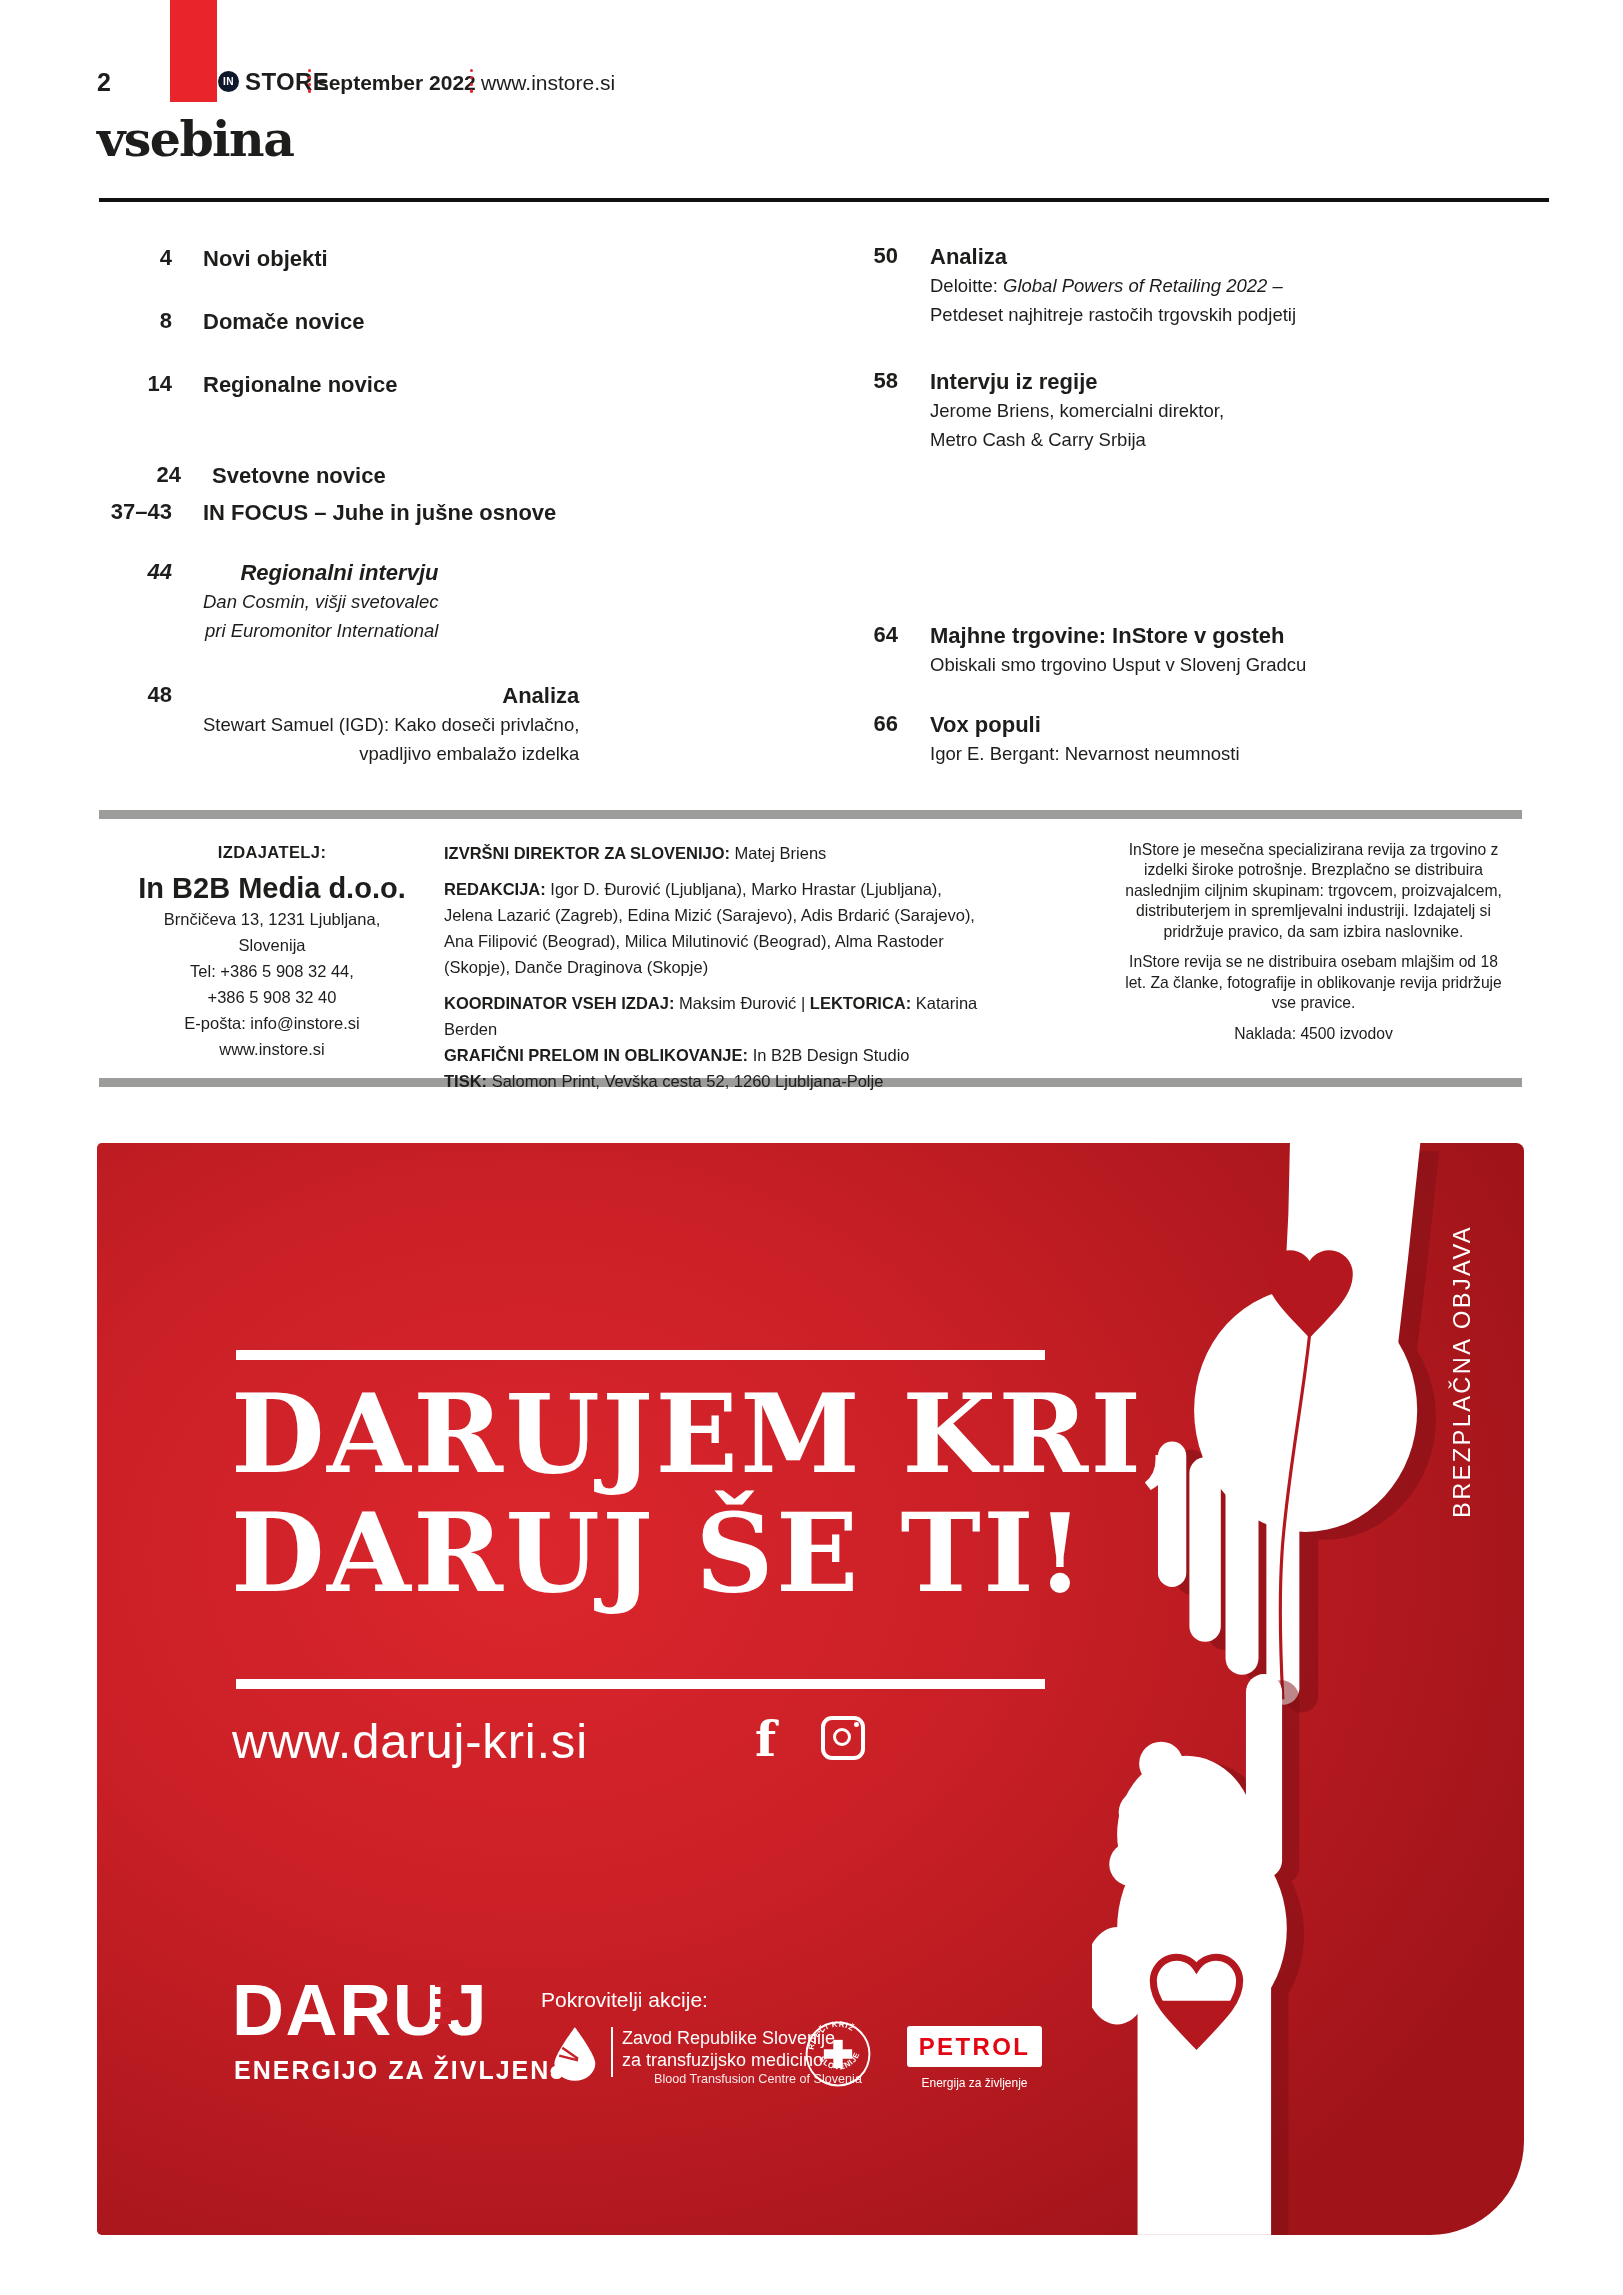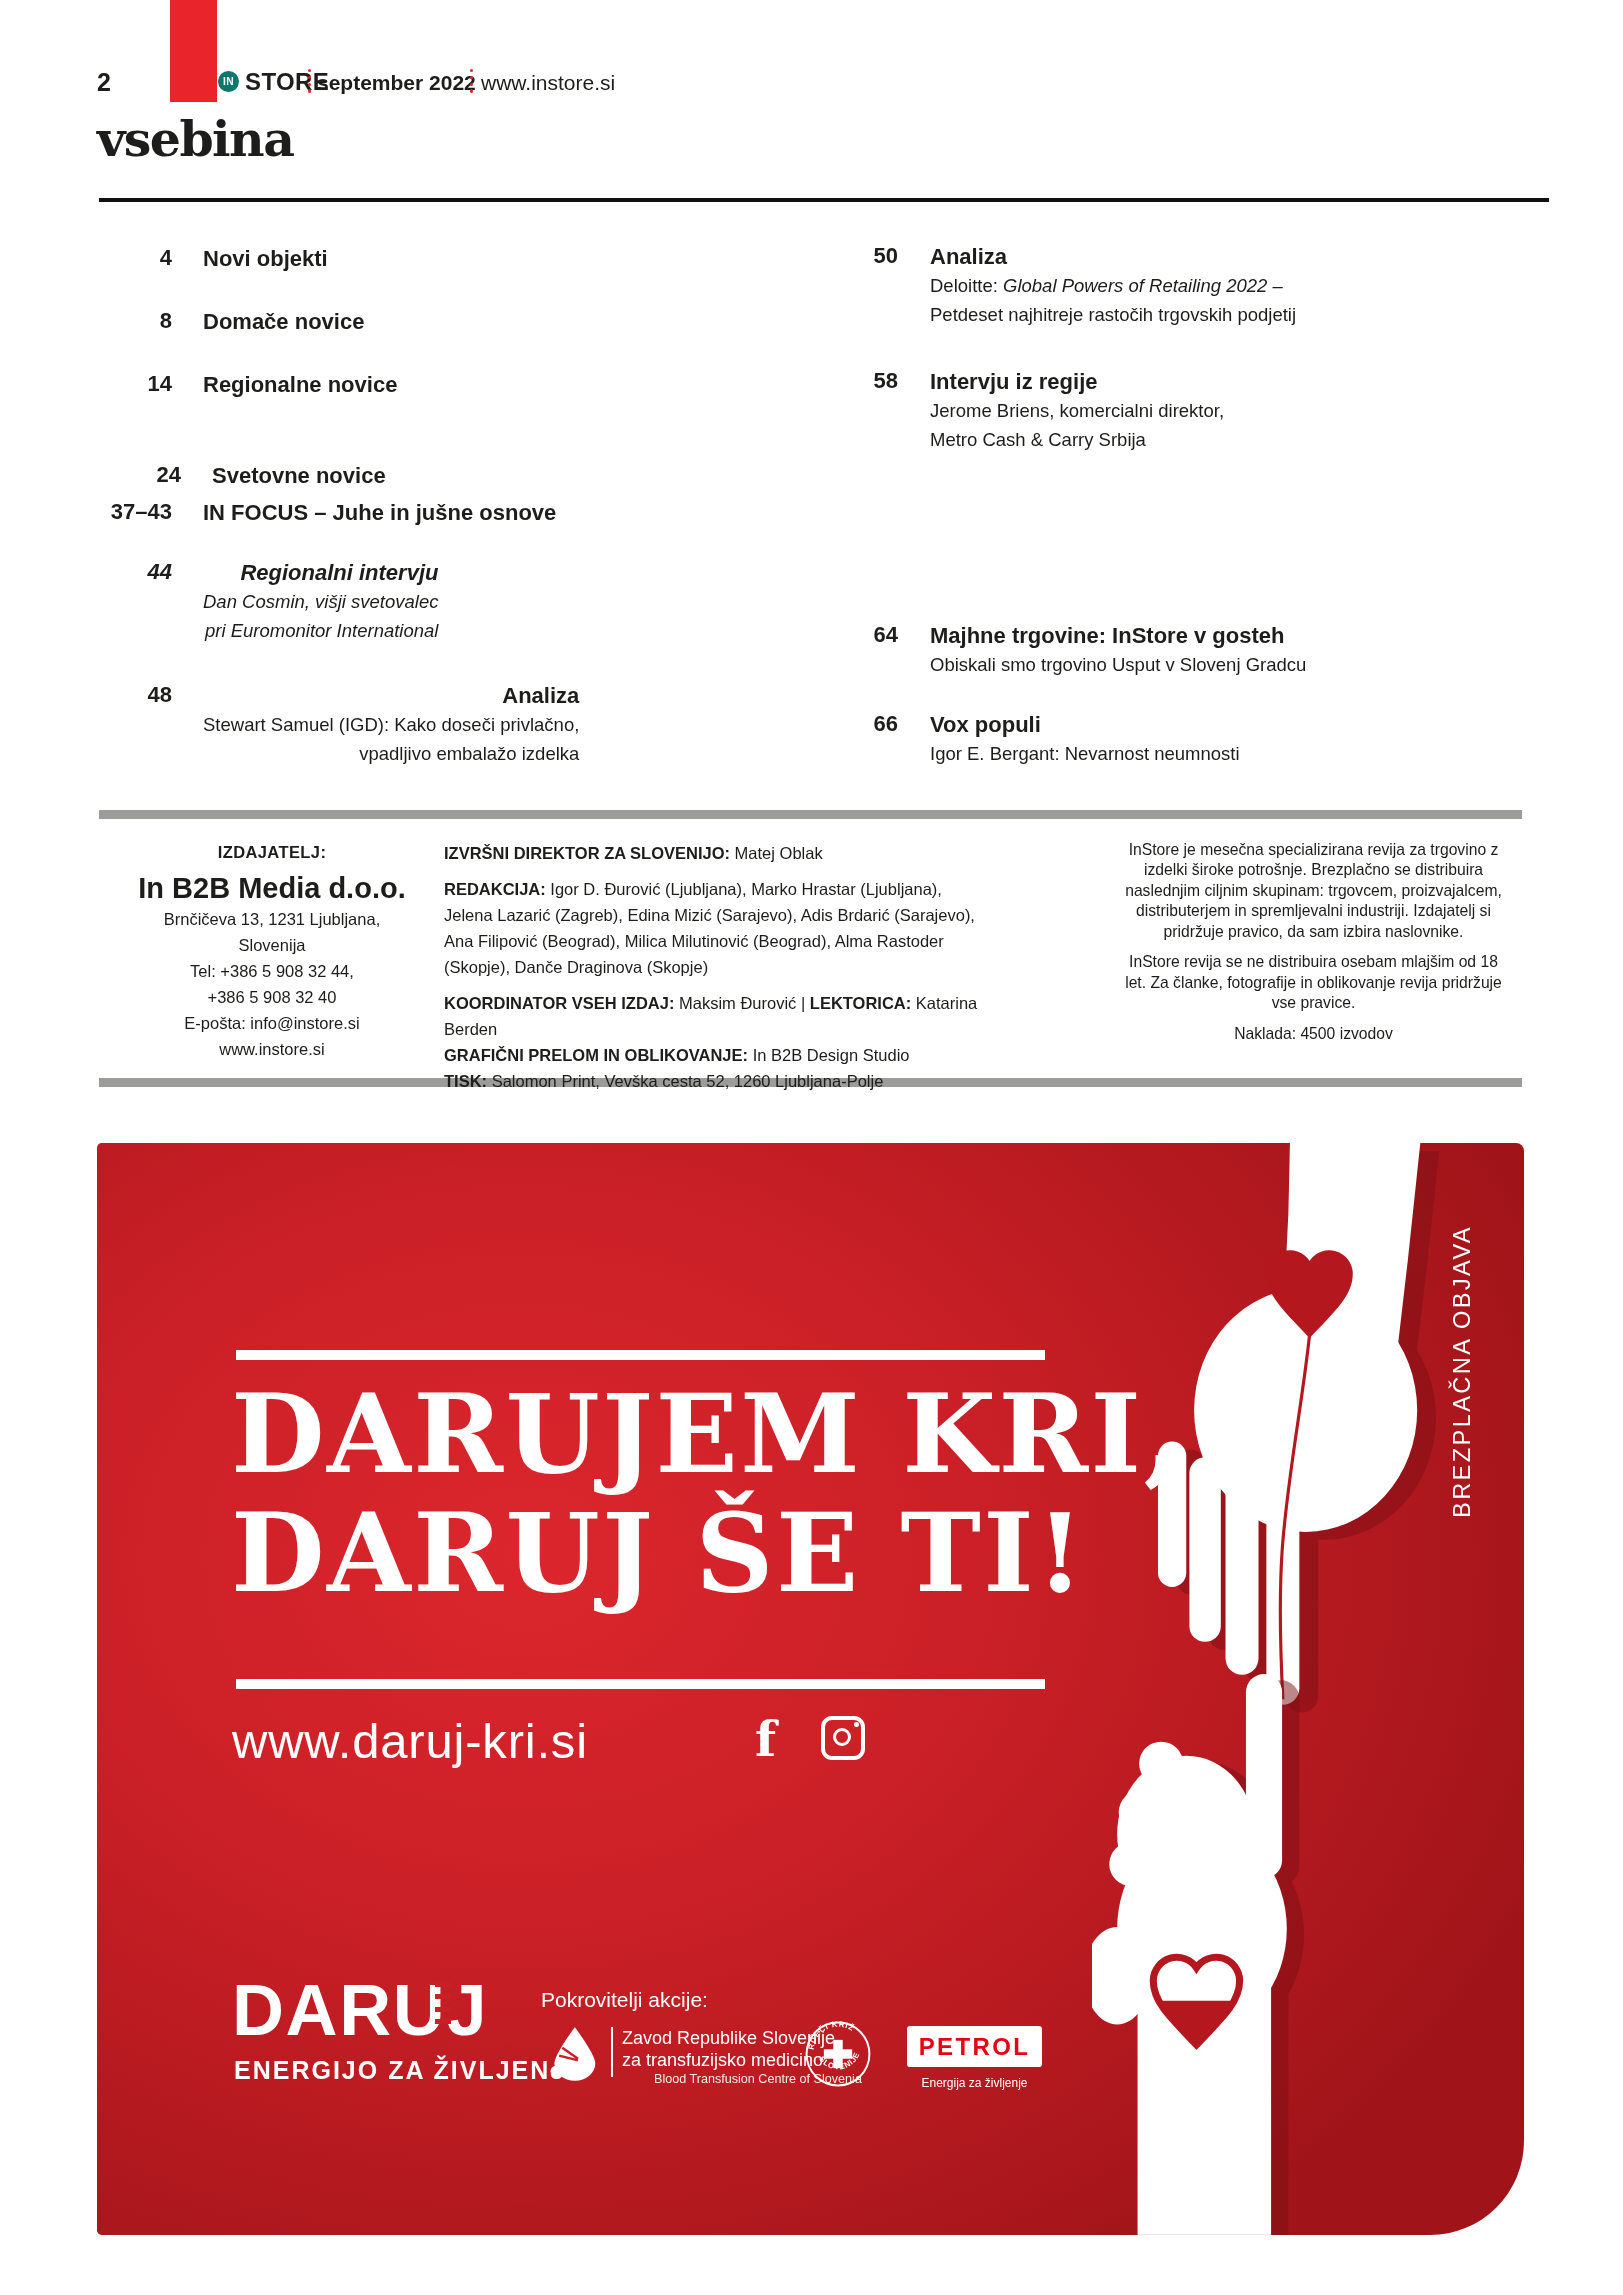--- a/index.html
+++ b/index.html
@@ -3,21 +3,21 @@
 <meta charset="utf-8">
 <style>
   html,body{margin:0;padding:0;background:#e8e8e8;}
   #page{position:relative;width:1623px;height:2295px;background:#ffffff;overflow:hidden;
         font-family:"Liberation Sans", sans-serif;color:#1d1d1b;}
   .abs{position:absolute;}
 
   
   .pagenum{left:97px;top:68px;font-size:25px;font-weight:bold;}
   .hdr-block{left:170px;top:0;width:47px;height:102px;background:#e9242b;}
-  .hdr-badge{left:218px;top:71px;width:21px;height:21px;background:#0f766e;border-radius:50%;
+  .hdr-badge{left:218px;top:71px;width:21px;height:21px;background:#0f172a;border-radius:50%;
              color:#fff;font-size:10.2px;font-weight:bold;text-align:center;line-height:21px;letter-spacing:0.4px;}
   .hdr-store{left:245px;top:68px;font-size:24px;font-weight:bold;letter-spacing:0.4px;}
   .hdr-dots{top:69px;width:3.1px;height:23.6px;display:flex;flex-direction:column;justify-content:space-between;}
   .hdr-dots i{width:3.1px;height:3.1px;background:#e9242b;border-radius:50%;}
   .hdr-issue{left:317px;top:71px;font-size:21px;font-weight:bold;}
   .hdr-site{left:481px;top:71px;font-size:21px;}
 
   
   .vsebina{left:97px;top:110px;font-family:"DejaVu Serif", serif;font-weight:bold;
            font-size:49px;letter-spacing:-1.6px;}
@@ -193,21 +193,21 @@
     <div class="name">In B2B Media d.o.o.</div>
     <div>Brnčičeva 13, 1231 Ljubljana,</div>
     <div>Slovenija</div>
     <div>Tel: +386 5 908 32 44,</div>
     <div>+386 5 908 32 40</div>
     <div>E-pošta: info@instore.si</div>
     <div>www.instore.si</div>
   </div>
 
   <div class="abs mast mast-mid">
-    <div class="grp"><b>IZVRŠNI DIREKTOR ZA SLOVENIJO:</b><span> Matej Oblak</span></div>
+    <div class="grp"><b>IZVRŠNI DIREKTOR ZA SLOVENIJO:</b><span> Matej Briens</span></div>
     <div class="grp"><b>REDAKCIJA:</b><span> Igor D. Đurović (Ljubljana), Marko Hrastar (Ljubljana), Jelena Lazarić (Zagreb), Edina Mizić (Sarajevo), Adis Brdarić (Sarajevo), Ana Filipović (Beograd), Milica Milutinović (Beograd), Alma Rastoder (Skopje), Danče Draginova (Skopje)</span></div>
     <div><b>KOORDINATOR VSEH IZDAJ:</b><span> Maksim Đurović | </span><b>LEKTORICA:</b><span> Katarina Berden</span></div>
     <div><b>GRAFIČNI PRELOM IN OBLIKOVANJE:</b><span> In B2B Design Studio</span></div>
     <div><b>TISK:</b><span> Salomon Print, Vevška cesta 52, 1260 Ljubljana-Polje</span></div>
   </div>
 
   <div class="abs mast-right">
     <div class="grp">InStore je mesečna specializirana revija za trgovino z izdelki široke potrošnje. Brezplačno se distribuira naslednjim ciljnim skupinam: trgovcem, proizvajalcem, distributerjem in spremljevalni industriji. Izdajatelj si pridržuje pravico, da sam izbira naslovnike.</div>
     <div class="grp">InStore revija se ne distribuira osebam mlajšim od 18 let. Za članke, fotografije in oblikovanje revija pridržuje vse pravice.</div>
     <div>Naklada: 4500 izvodov</div>

